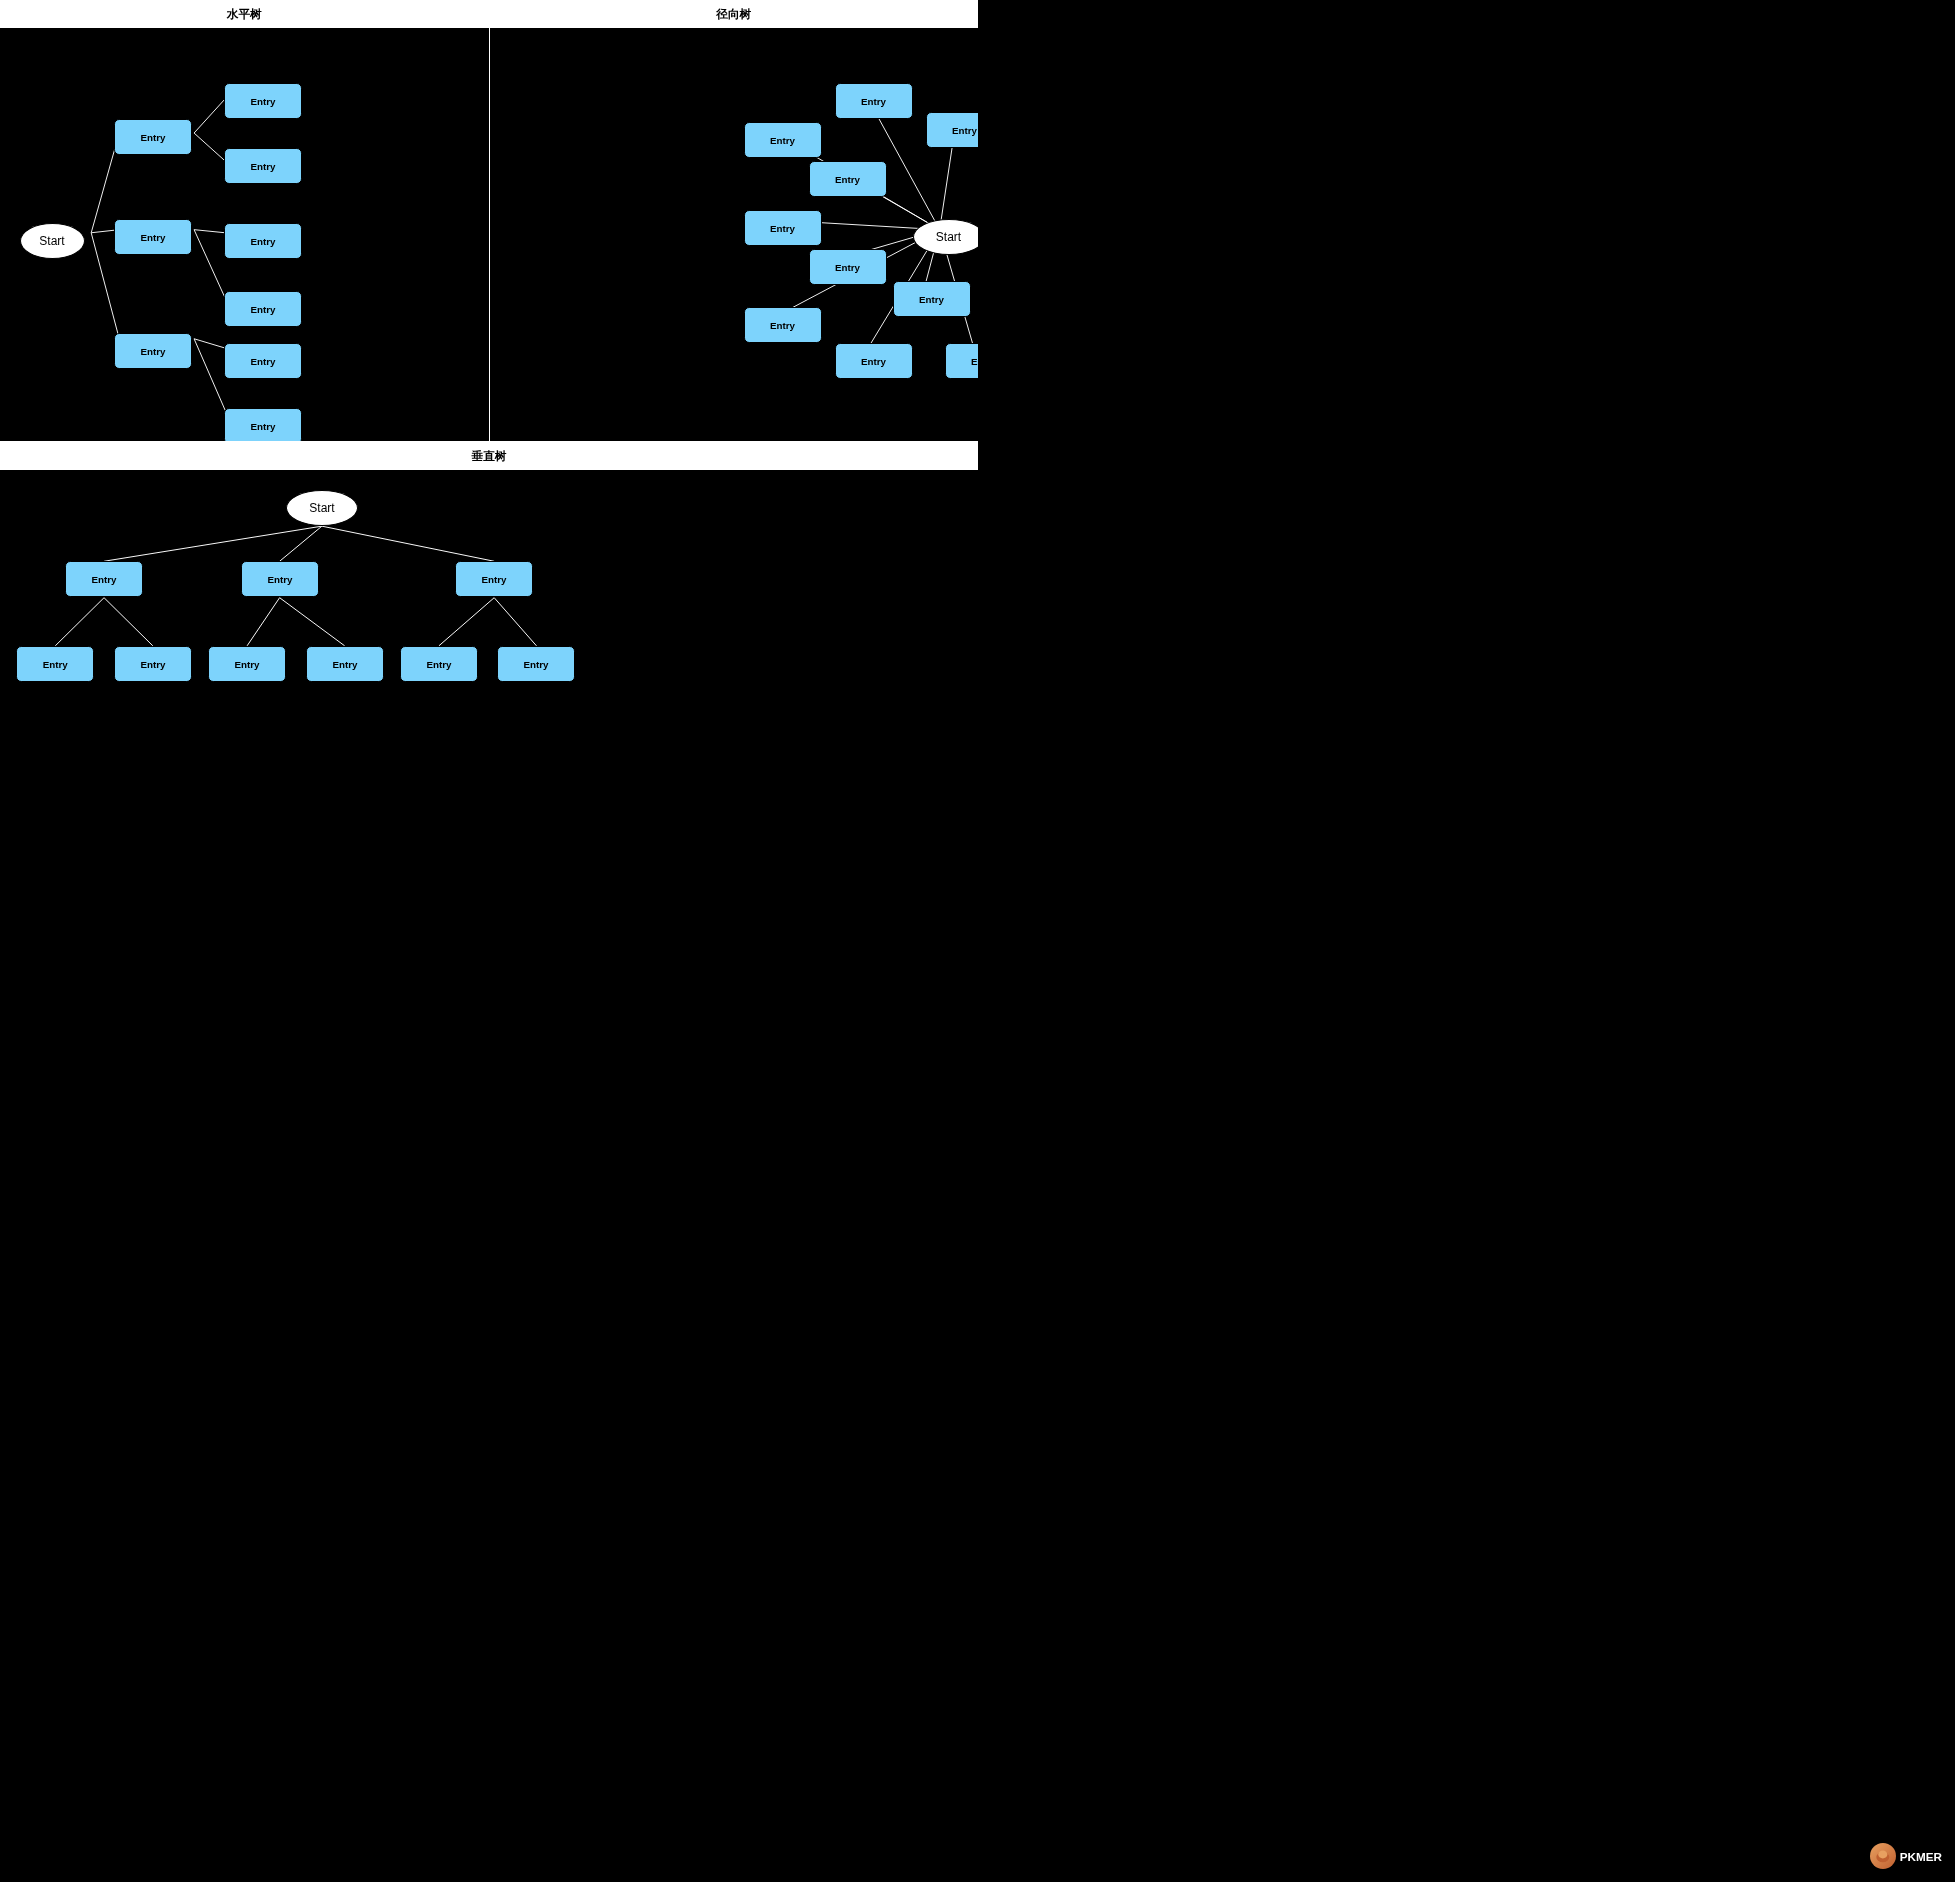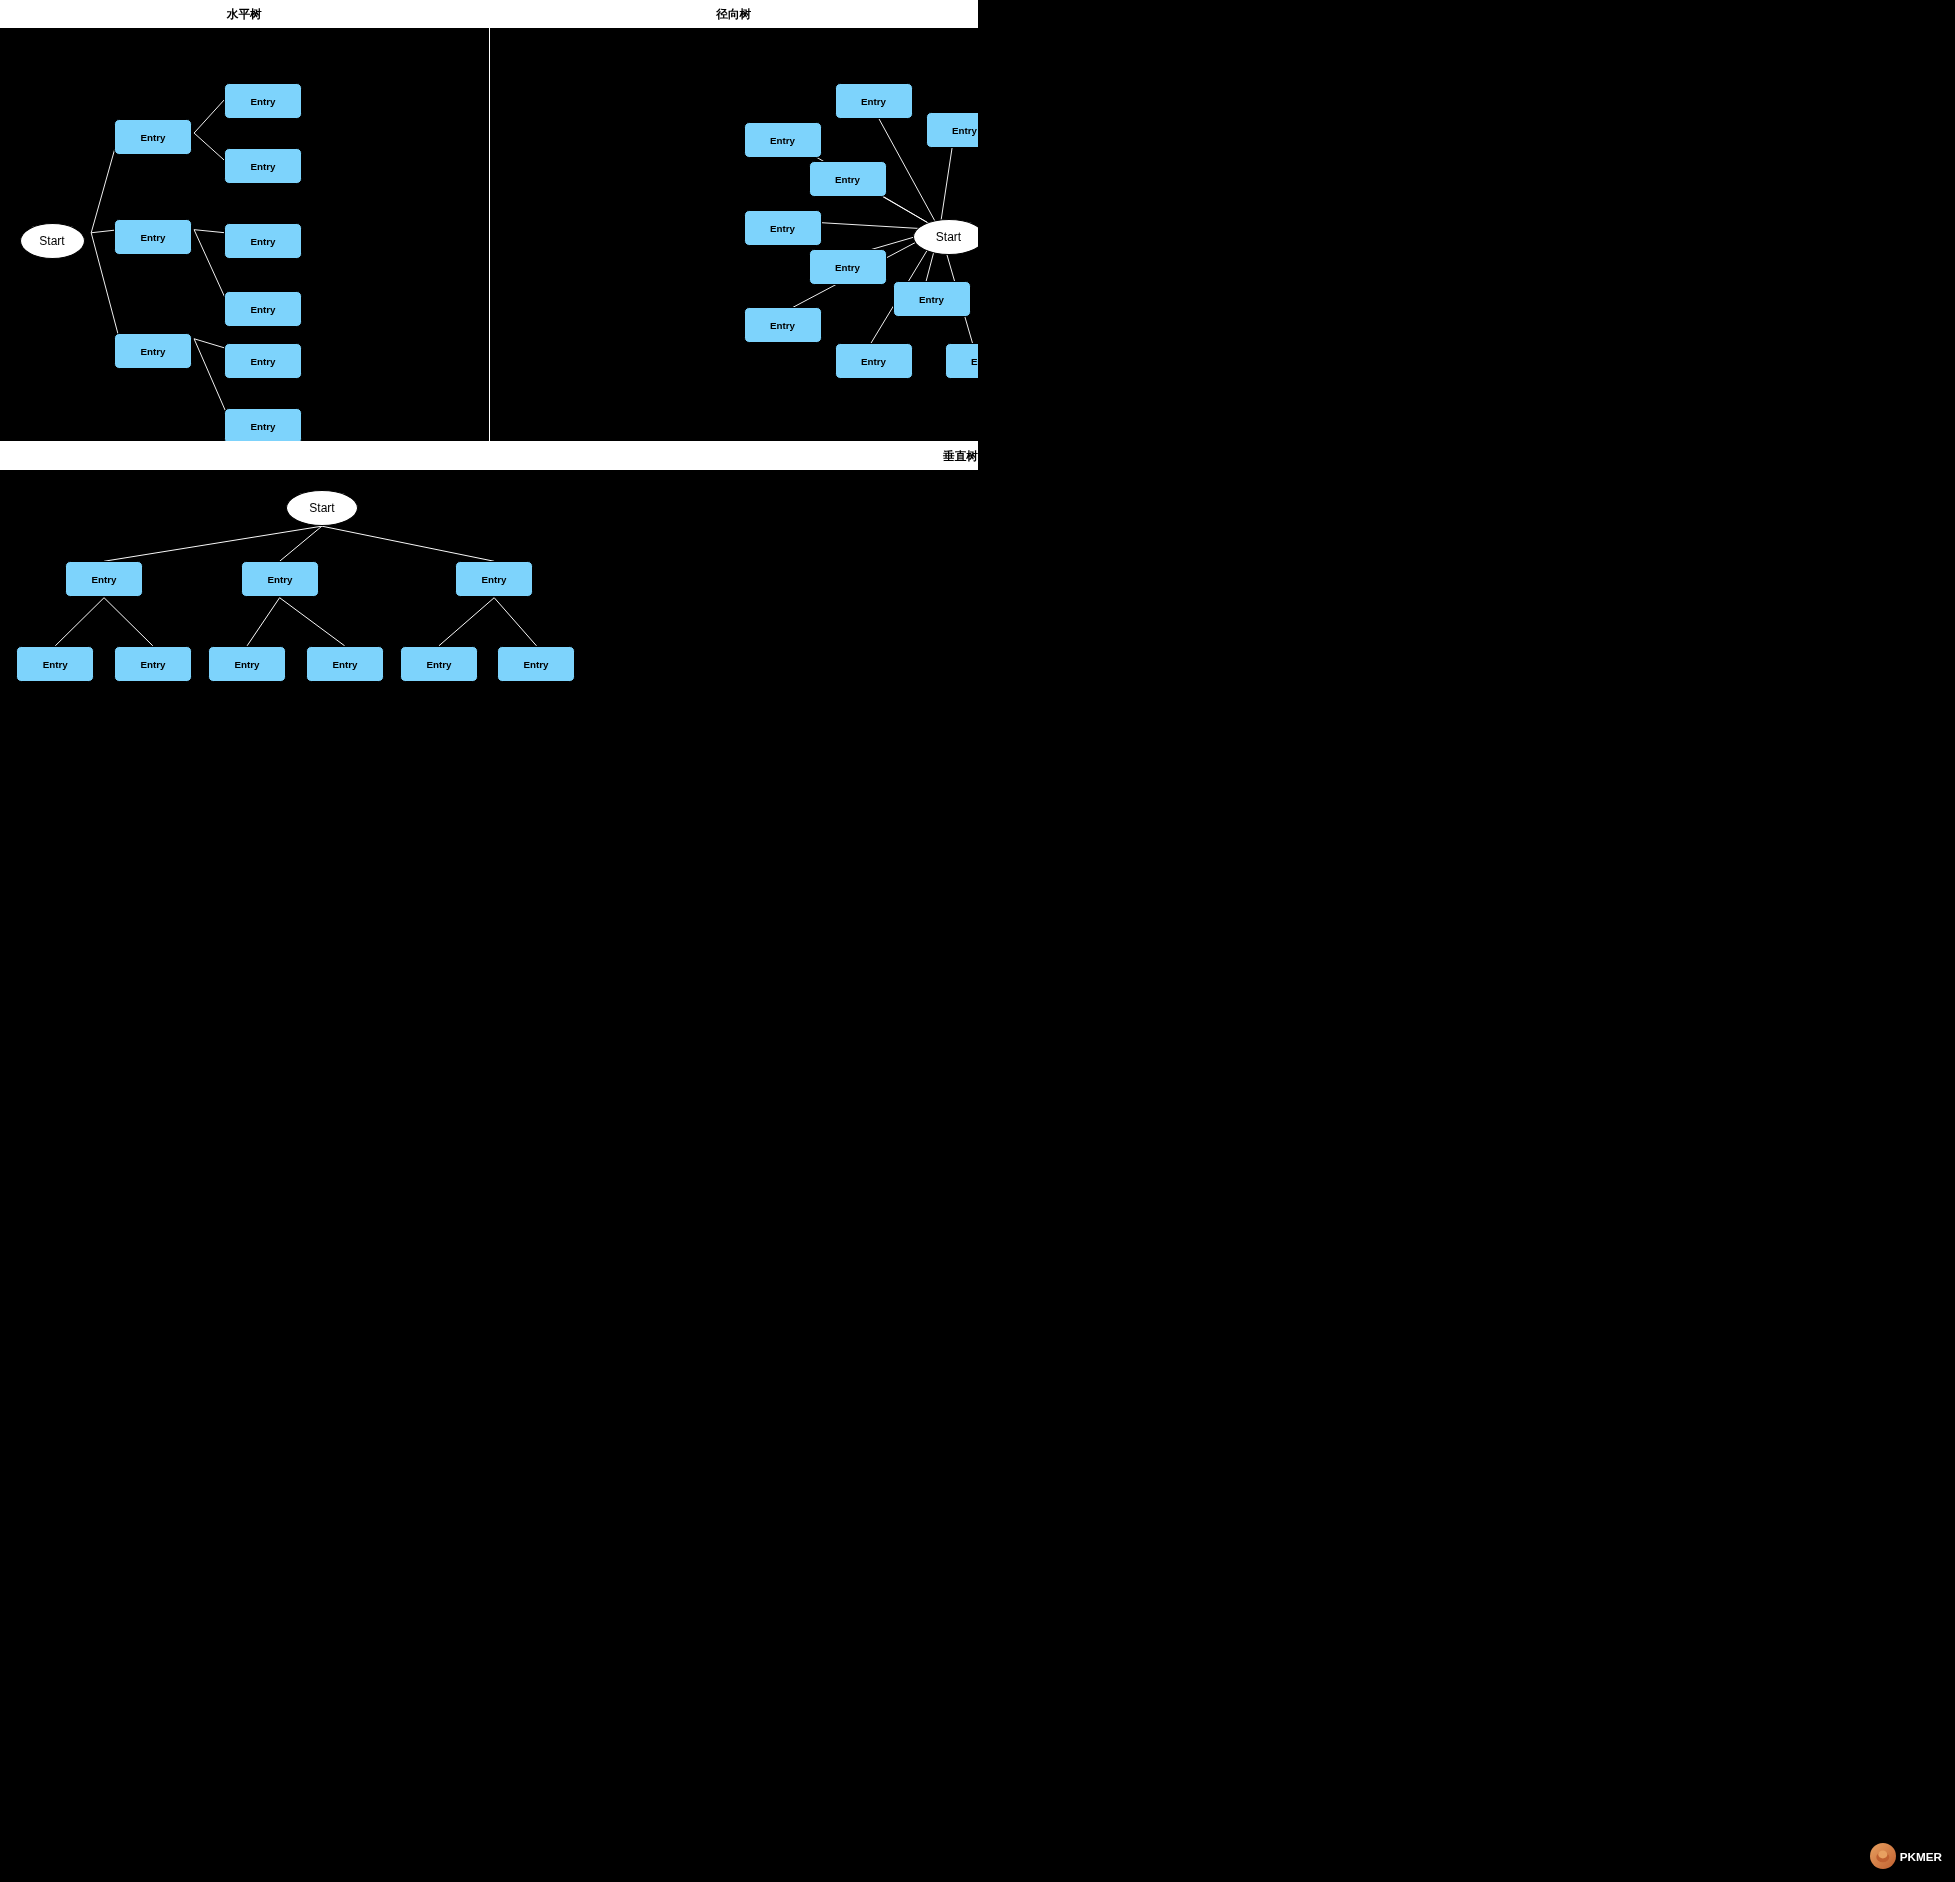--- a/index.html
+++ b/index.html
@@ -94,21 +94,21 @@
     .bottom-section {
       width: 100%;
       min-height: 312px;
       display: flex;
       flex-direction: column;
     }
 
     .bottom-header {
       background: #fff;
       color: #000;
-      text-align: right;
+      text-align: center;
       font-size: 11.7px;
       font-weight: bold;
       padding: 6.5px 0;
     }
 
     .bottom-body {
       flex: 1;
       position: relative;
       min-height: 273px;
     }

